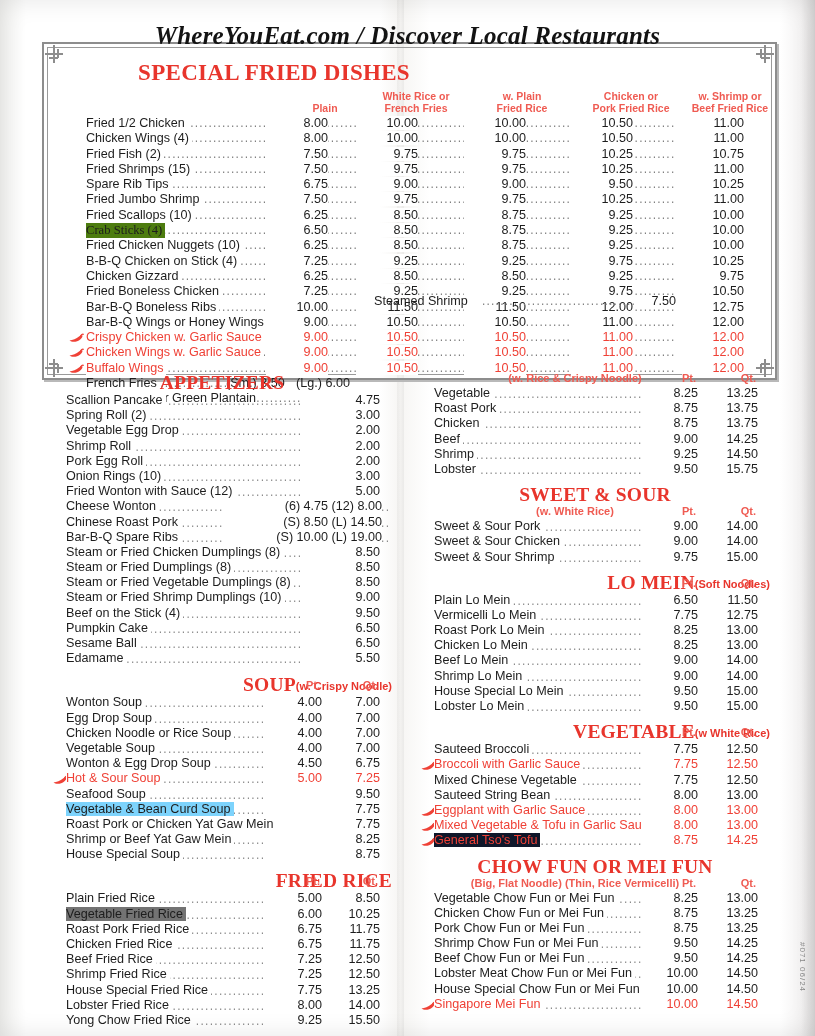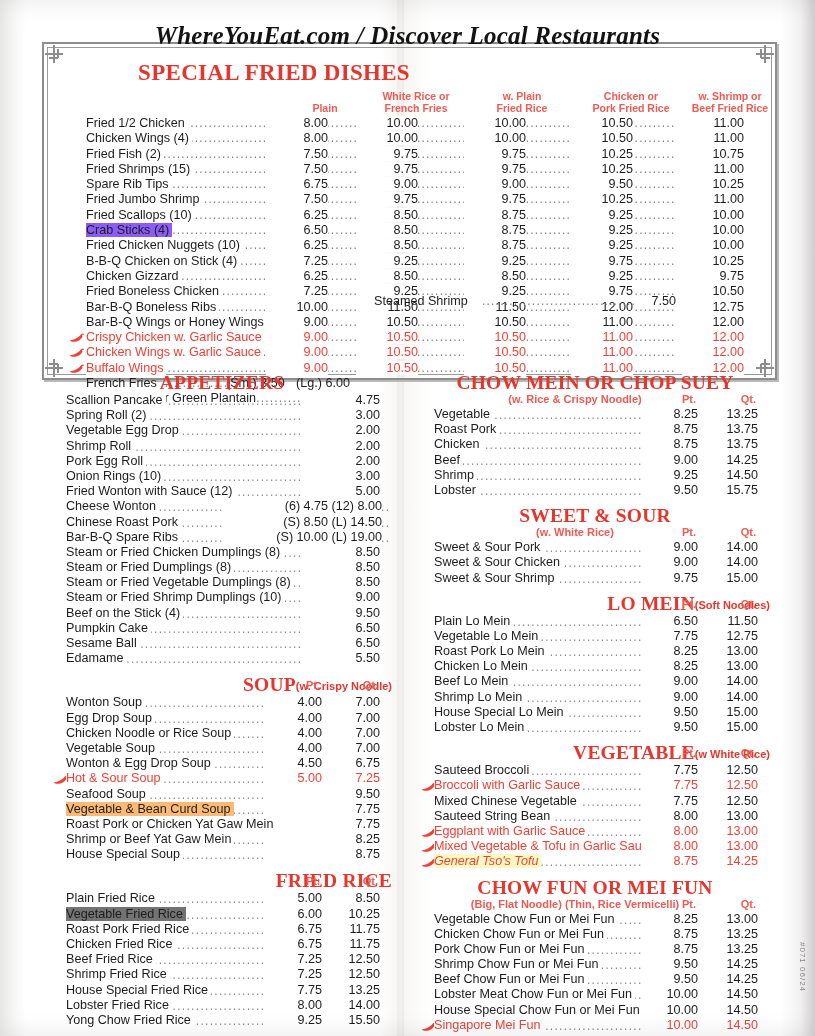--- a/index.html
+++ b/index.html
@@ -303,21 +303,21 @@
         <span class="lead dots">..................................................................................................................................</span>
         <span class="nm" style="background:#fff;padding-right:3px;">Fried Scallops (10)</span>
         <span class="p p0" style="background:#fff;">6.25</span>
         <span class="p p1" style="background:#fff;">8.50</span>
         <span class="p p2" style="background:#fff;">8.75</span>
         <span class="p p3" style="background:#fff;">9.25</span>
         <span class="p p4" style="background:#fff;">10.00</span>
       </div>
       <div class="trow ">
         <span class="lead dots">..................................................................................................................................</span>
-        <span class="nm" style="background:#8b5cf6;padding-right:3px;">Crab Sticks (4)</span>
+        <span class="nm" style="background:#4d7c0f;padding-right:3px;font-family:Liberation Serif, serif;">Crab Sticks (4)</span>
         <span class="p p0" style="background:#fff;">6.50</span>
         <span class="p p1" style="background:#fff;">8.50</span>
         <span class="p p2" style="background:#fff;">8.75</span>
         <span class="p p3" style="background:#fff;">9.25</span>
         <span class="p p4" style="background:#fff;">10.00</span>
       </div>
       <div class="trow ">
         <span class="lead dots">..................................................................................................................................</span>
         <span class="nm" style="background:#fff;padding-right:3px;">Fried Chicken Nuggets (10)</span>
         <span class="p p0" style="background:#fff;">6.25</span>
@@ -573,21 +573,21 @@
         <span class="p2c" style="background:#fff;">7.25</span>
       </div>
       <div class="row ">
         <span class="leaders" style="left:14px;right:128px;">..........................................................................................</span>
         <span class="nm" style="background:#fff;padding-right:3px;">Seafood Soup</span>
         <span class="p1c" style="background:#fff;"></span>
         <span class="p2c" style="background:#fff;">9.50</span>
       </div>
       <div class="row ">
         <span class="leaders" style="left:14px;right:128px;">..........................................................................................</span>
-        <span class="nm" style="background:#fdba74;padding-right:3px;">Vegetable &amp; Bean Curd Soup</span>
+        <span class="nm" style="background:#7dd3fc;padding-right:3px;">Vegetable &amp; Bean Curd Soup</span>
         <span class="p1c" style="background:#fff;"></span>
         <span class="p2c" style="background:#fff;">7.75</span>
       </div>
       <div class="row ">
         <span class="leaders" style="left:14px;right:128px;">..........................................................................................</span>
         <span class="nm" style="background:#fff;padding-right:3px;">Roast Pork or Chicken Yat Gaw Mein</span>
         <span class="p1c" style="background:#fff;"></span>
         <span class="p2c" style="background:#fff;">7.75</span>
       </div>
       <div class="row ">
@@ -662,21 +662,20 @@
       <div class="row ">
         <span class="leaders" style="left:14px;right:128px;">..........................................................................................</span>
         <span class="nm" style="background:#fff;padding-right:3px;">Yong Chow Fried Rice</span>
         <span class="p1c" style="background:#fff;">9.25</span>
         <span class="p2c" style="background:#fff;">15.50</span>
       </div>
     </div>
 </div>
 
 <div class="colR">
-  <div class="sec-title">CHOW MEIN OR CHOP SUEY</div>
   <div class="ptqt r" style="height:14px;">
     <div class="sub-center" style="width:310px;">(w. Rice &amp; Crispy Noodle)</div>
     <div class="pt" style="top:0;">Pt.</div>
     <div class="qt" style="top:0;">Qt.</div>
   </div>
   <div id="chowmein-rows">
       <div class="row r2 ">
         <span class="leaders" style="left:14px;right:120px;">..........................................................................................</span>
         <span class="nm" style="background:#fff;padding-right:3px;">Vegetable</span>
         <span class="p1c" style="background:#fff;">8.25</span>
@@ -752,21 +751,21 @@
   </div>
   <div id="lomein-rows">
       <div class="row r2 ">
         <span class="leaders" style="left:14px;right:120px;">..........................................................................................</span>
         <span class="nm" style="background:#fff;padding-right:3px;">Plain Lo Mein</span>
         <span class="p1c" style="background:#fff;">6.50</span>
         <span class="p2c" style="background:#fff;">11.50</span>
       </div>
       <div class="row r2 ">
         <span class="leaders" style="left:14px;right:120px;">..........................................................................................</span>
-        <span class="nm" style="background:#fff;padding-right:3px;">Vegetable Lo Mein</span>
+        <span class="nm" style="background:#fff;padding-right:3px;">Vermicelli Lo Mein</span>
         <span class="p1c" style="background:#fff;">7.75</span>
         <span class="p2c" style="background:#fff;">12.75</span>
       </div>
       <div class="row r2 ">
         <span class="leaders" style="left:14px;right:120px;">..........................................................................................</span>
         <span class="nm" style="background:#fff;padding-right:3px;">Roast Pork Lo Mein</span>
         <span class="p1c" style="background:#fff;">8.25</span>
         <span class="p2c" style="background:#fff;">13.00</span>
       </div>
       <div class="row r2 ">
@@ -857,21 +856,21 @@
         <span class="nm" style="background:#fff;padding-right:3px;">Mixed Vegetable &amp; Tofu in Garlic Sauce</span>
         <span class="p1c" style="background:#fff;">8.00</span>
         <span class="p2c" style="background:#fff;">13.00</span>
       </div>
       <div class="row r2 spicy">
         <svg class="chili" viewBox="0 0 16 11">
           <path d="M1.5 8.5 C4 10.5 9 10.2 12.5 7.2 C14 6 14.8 4.4 14.4 3.6 C13.9 2.7 12.4 3.2 11 4.4 C8.4 6.7 4.6 8 1.5 8.5 Z" fill="#ef4136"></path>
           <path d="M12.6 3.9 C13.4 2.6 14.6 1.9 15.4 2.2" stroke="#ef4136" stroke-width="1.2" fill="none" stroke-linecap="round"></path>
         </svg>
         <span class="leaders" style="left:14px;right:120px;">..........................................................................................</span>
-        <span class="nm" style="background:#fef9c3;padding-right:3px;font-style:italic;">General Tso's Tofu</span>
+        <span class="nm" style="background:#0f172a;padding-right:3px;">General Tso's Tofu</span>
         <span class="p1c" style="background:#fff;">8.75</span>
         <span class="p2c" style="background:#fff;">14.25</span>
       </div>
     </div>
 
   <div style="height:7px"></div>
   <div class="sec-title">CHOW FUN OR MEI FUN</div>
   <div class="ptqt r" style="height:14px;">
     <div class="sub-center" style="width:310px;">(Big, Flat Noodle) (Thin, Rice Vermicelli)</div>
     <div class="pt" style="top:0;">Pt.</div>

